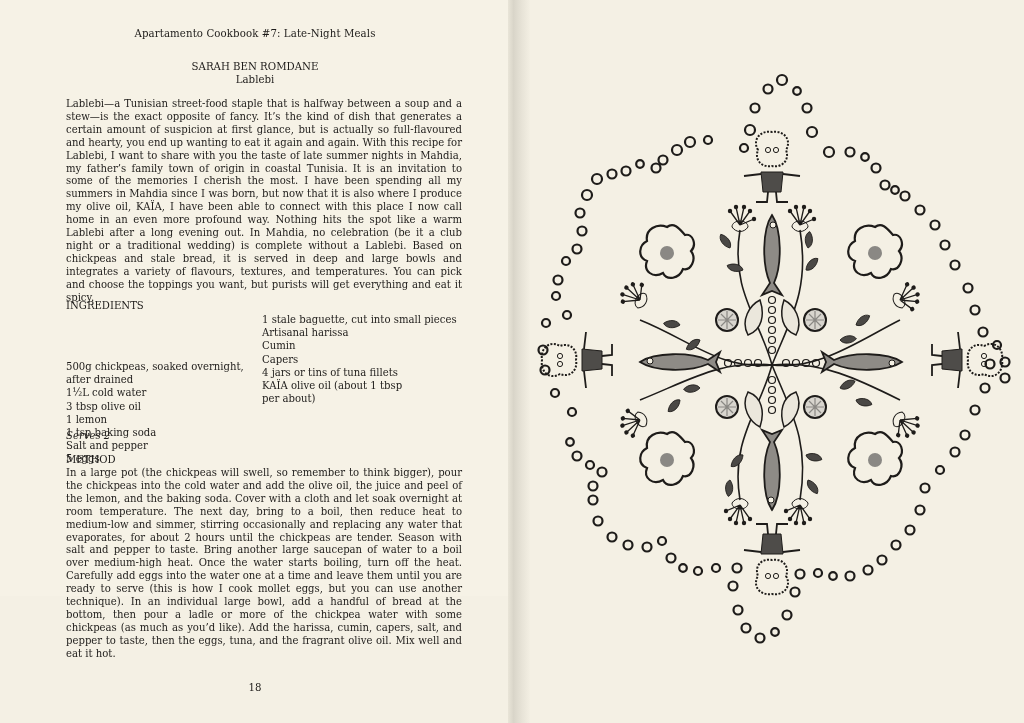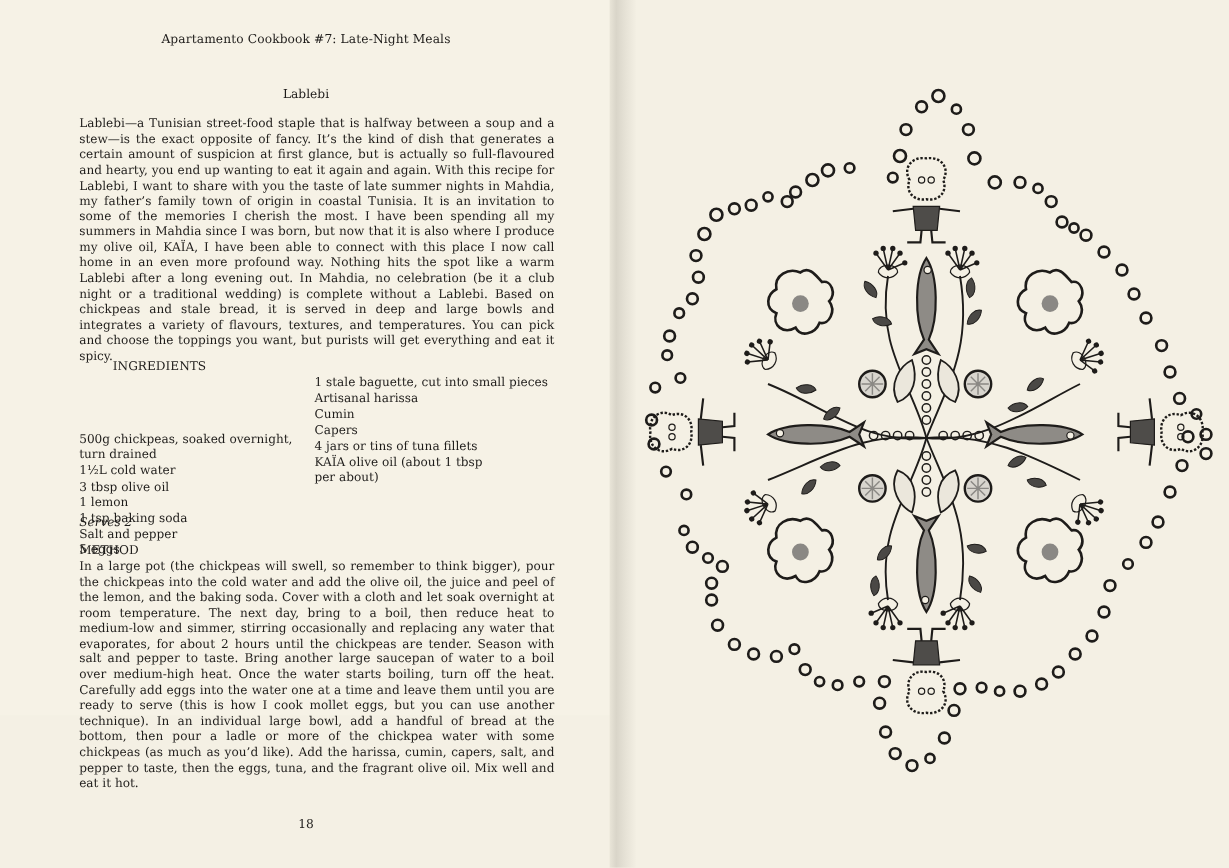--- a/index.html
+++ b/index.html
@@ -6,43 +6,44 @@
   body { width:1024px; height:723px; overflow:hidden; background:#f4f0e4; position:relative; font-family:"DejaVu Serif", serif; color:#1e1c1a; }
   .page-left { position:absolute; left:0; top:0; width:510px; height:596px; background:#f6f2e6; }
   .gutter { position:absolute; left:508px; top:0; width:22px; height:723px;
     background:linear-gradient(to right,#e9e5d8 0%,#d9d5c9 25%,#e6e2d6 60%,#f3efe3 100%); }
   .page-right { position:absolute; left:530px; top:0; width:494px; height:723px; background:#f4f0e4; }
   .running-head { position:absolute; left:0; width:510px; top:28px; text-align:center; font-size:10.2px; letter-spacing:0.1px; }
   .author { position:absolute; left:0; width:510px; top:61px; text-align:center; font-size:10.2px; }
   .dish { position:absolute; left:0; width:510px; top:74px; text-align:center; font-size:10.2px; }
   .text { position:absolute; left:66px; width:396px; font-size:10.1px; line-height:12.9px; text-align:justify; }
   .intro { top:98px; }
-  .ing-head { position:absolute; left:66px; top:300px; font-size:10.1px;margin-left:28px; }
+  .ing-head { position:absolute; left:66px; top:300px; font-size:10.1px; }
   .ing-col { position:absolute; top:313px; font-size:10.1px; line-height:13.2px; }
   .ing-col div { white-space:nowrap; }
   .col1 { left:66px;margin-top:47px; }
   .col2 { left:262px; }
   .serves { position:absolute; left:66px; top:430px; font-size:10.1px; font-style:italic; }
   .method-head { position:absolute; left:66px; top:454px; font-size:10.1px; }
   .method { top:467px; }
   .folio { position:absolute; left:0; width:510px; top:682px; text-align:center; font-size:10.2px; }
   .illustration { position:absolute; left:530px; top:60px; width:494px; height:620px; }
 </style>
 </head>
 <body>
 
 <div class="page-left">
   <div class="running-head">Apartamento Cookbook #7: Late-Night Meals</div>
+  <div class="author">SARAH BEN ROMDANE</div>
   <div class="dish">Lablebi</div>
   <div class="text intro">Lablebi—a Tunisian street-food staple that is halfway between a soup and a stew—is the exact opposite of fancy. It’s the kind of dish that generates a certain amount of suspicion at first glance, but is actually so full-flavoured and hearty, you end up wanting to eat it again and again. With this recipe for Lablebi, I want to share with you the taste of late summer nights in Mahdia, my father’s family town of origin in coastal Tunisia. It is an invitation to some of the memories I cherish the most. I have been spending all my summers in Mahdia since I was born, but now that it is also where I produce my olive oil, KAÏA, I have been able to connect with this place I now call home in an even more profound way. Nothing hits the spot like a warm Lablebi after a long evening out. In Mahdia, no celebration (be it a club night or a traditional wed­ding) is complete without a Lablebi. Based on chickpeas and stale bread, it is served in deep and large bowls and integrates a variety of flavours, textures, and temperatures. You can pick and choose the toppings you want, but purists will get everything and eat it spicy.</div>
 
   <div class="ing-head">INGREDIENTS</div>
   <div class="ing-col col1">
     <div>500g chickpeas, soaked overnight,</div>
-    <div>turn drained</div>
+    <div>after drained</div>
     <div>1½L cold water</div>
     <div>3 tbsp olive oil</div>
     <div>1 lemon</div>
     <div>1 tsp baking soda</div>
     <div>Salt and pepper</div>
     <div>5 eggs</div>
   </div>
   <div class="ing-col col2">
     <div>1 stale baguette, cut into small pieces</div>
     <div>Artisanal harissa</div>

